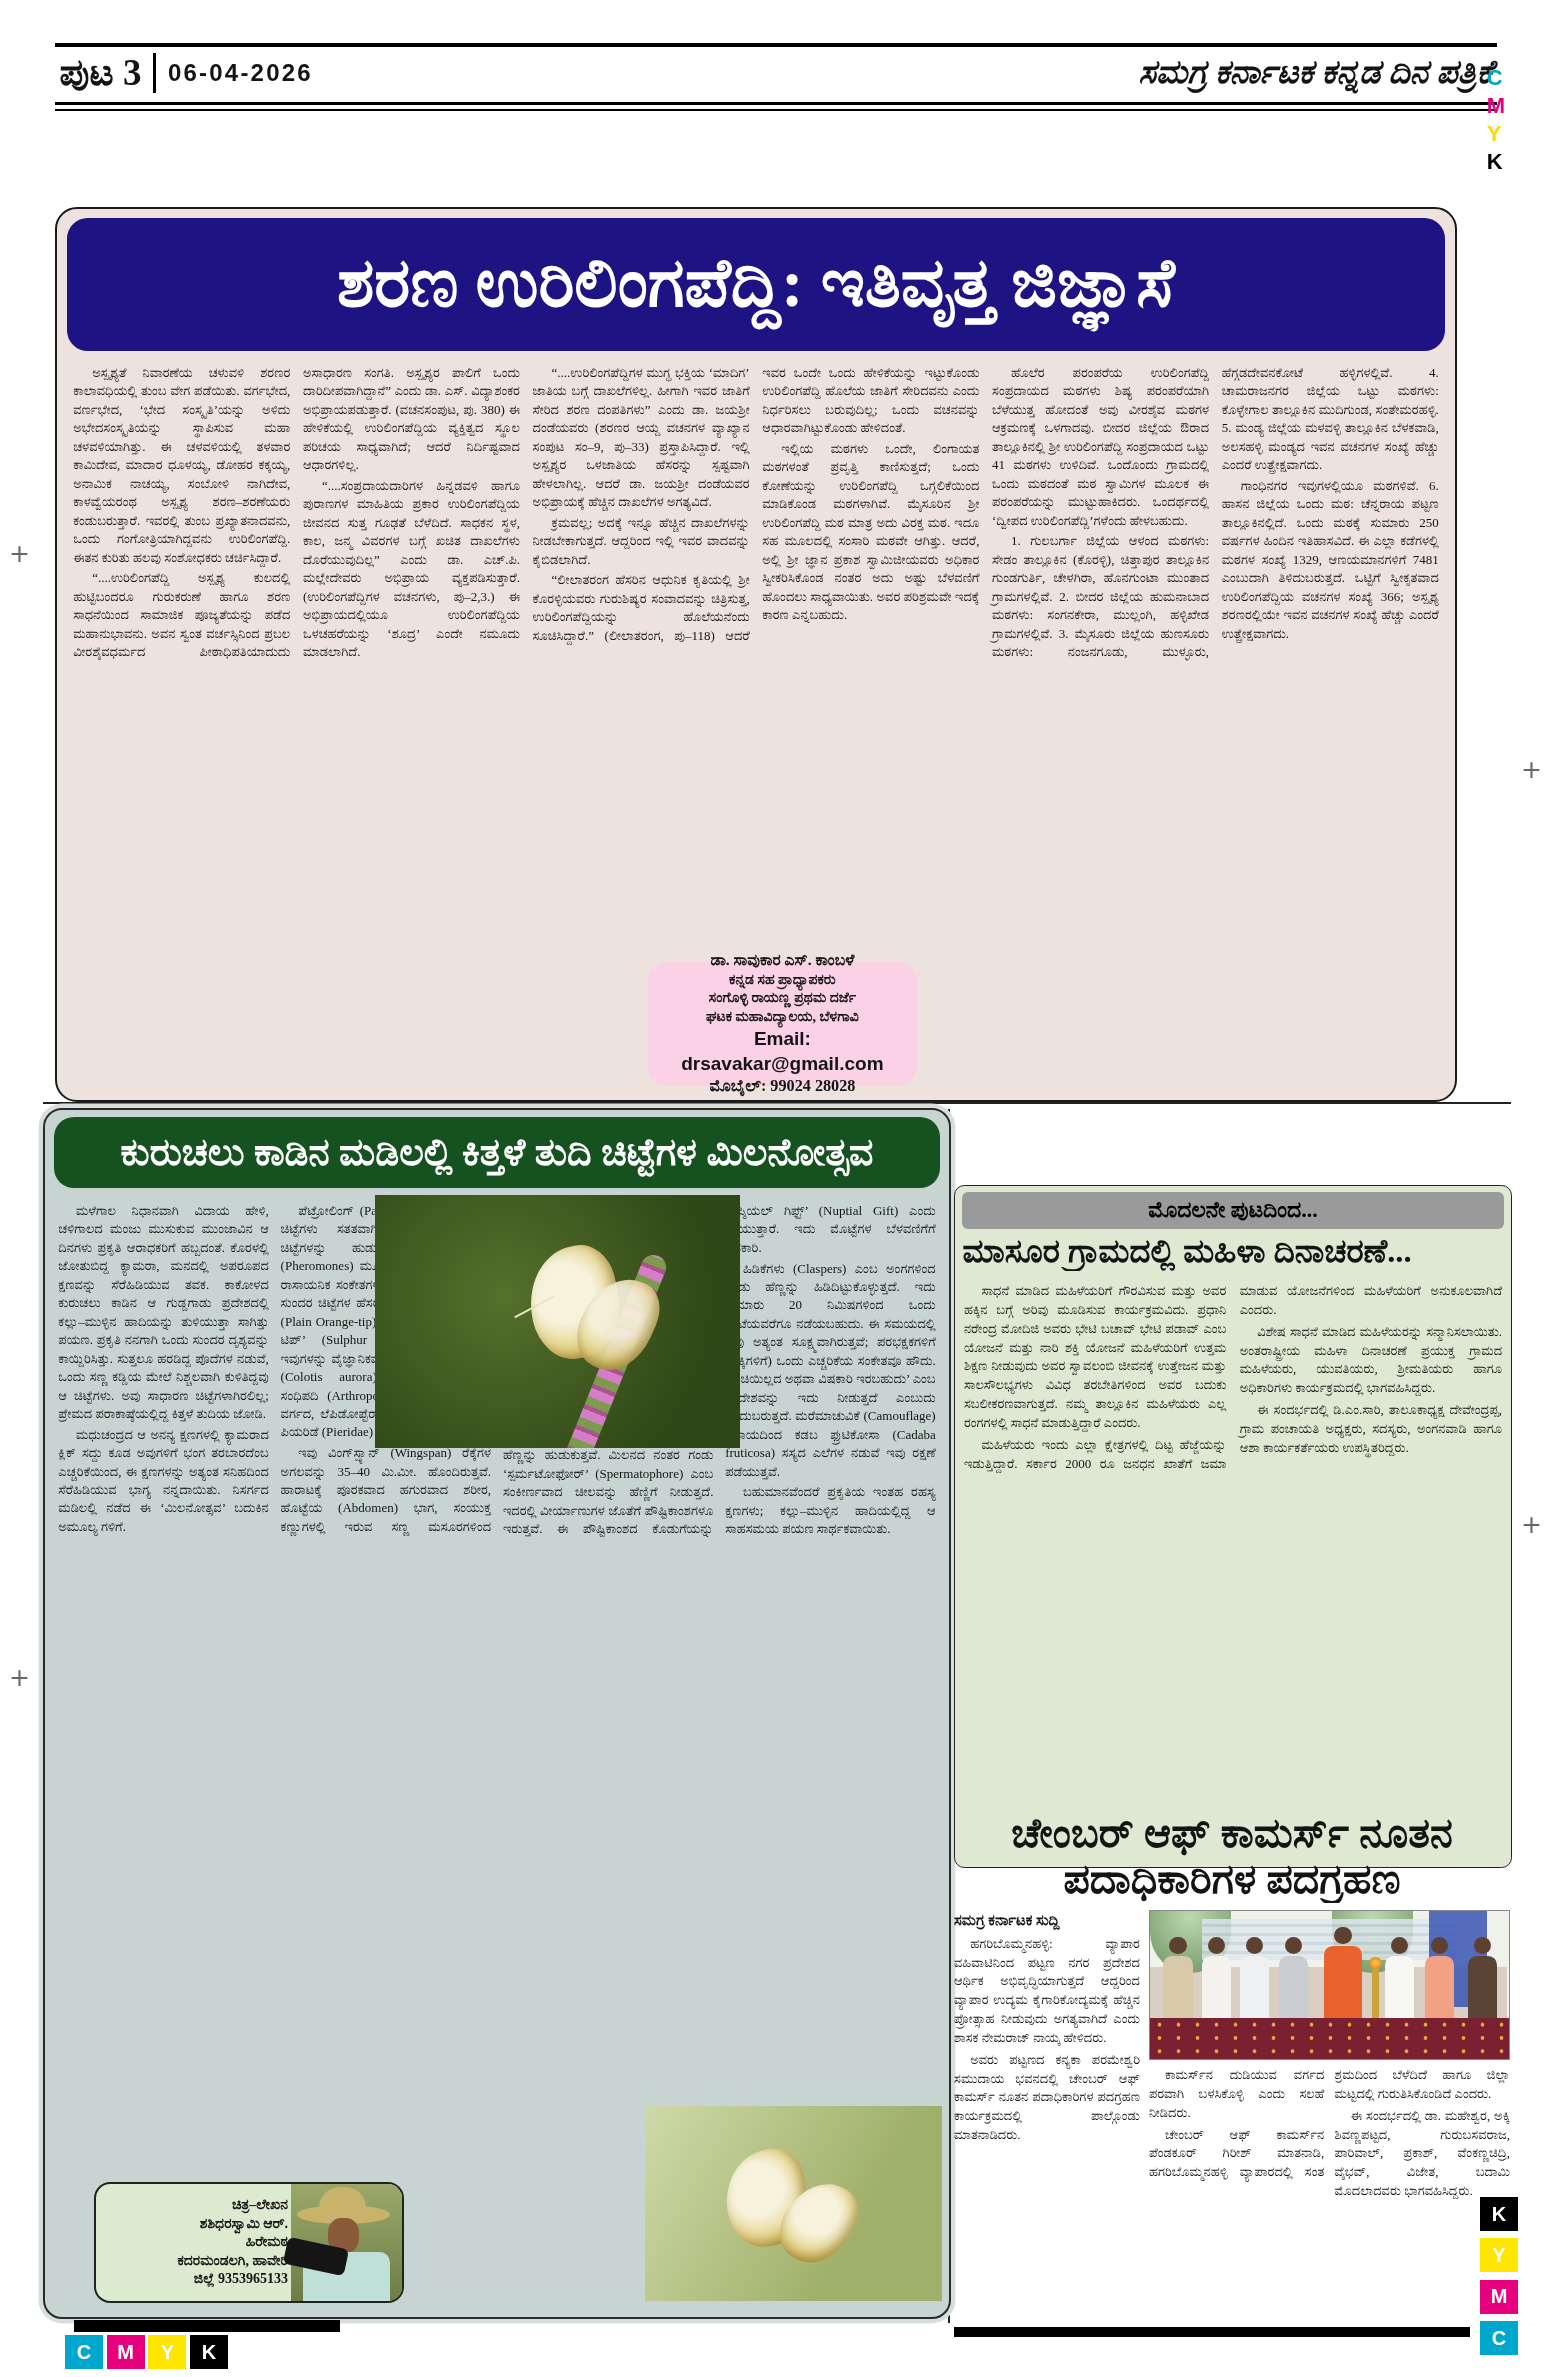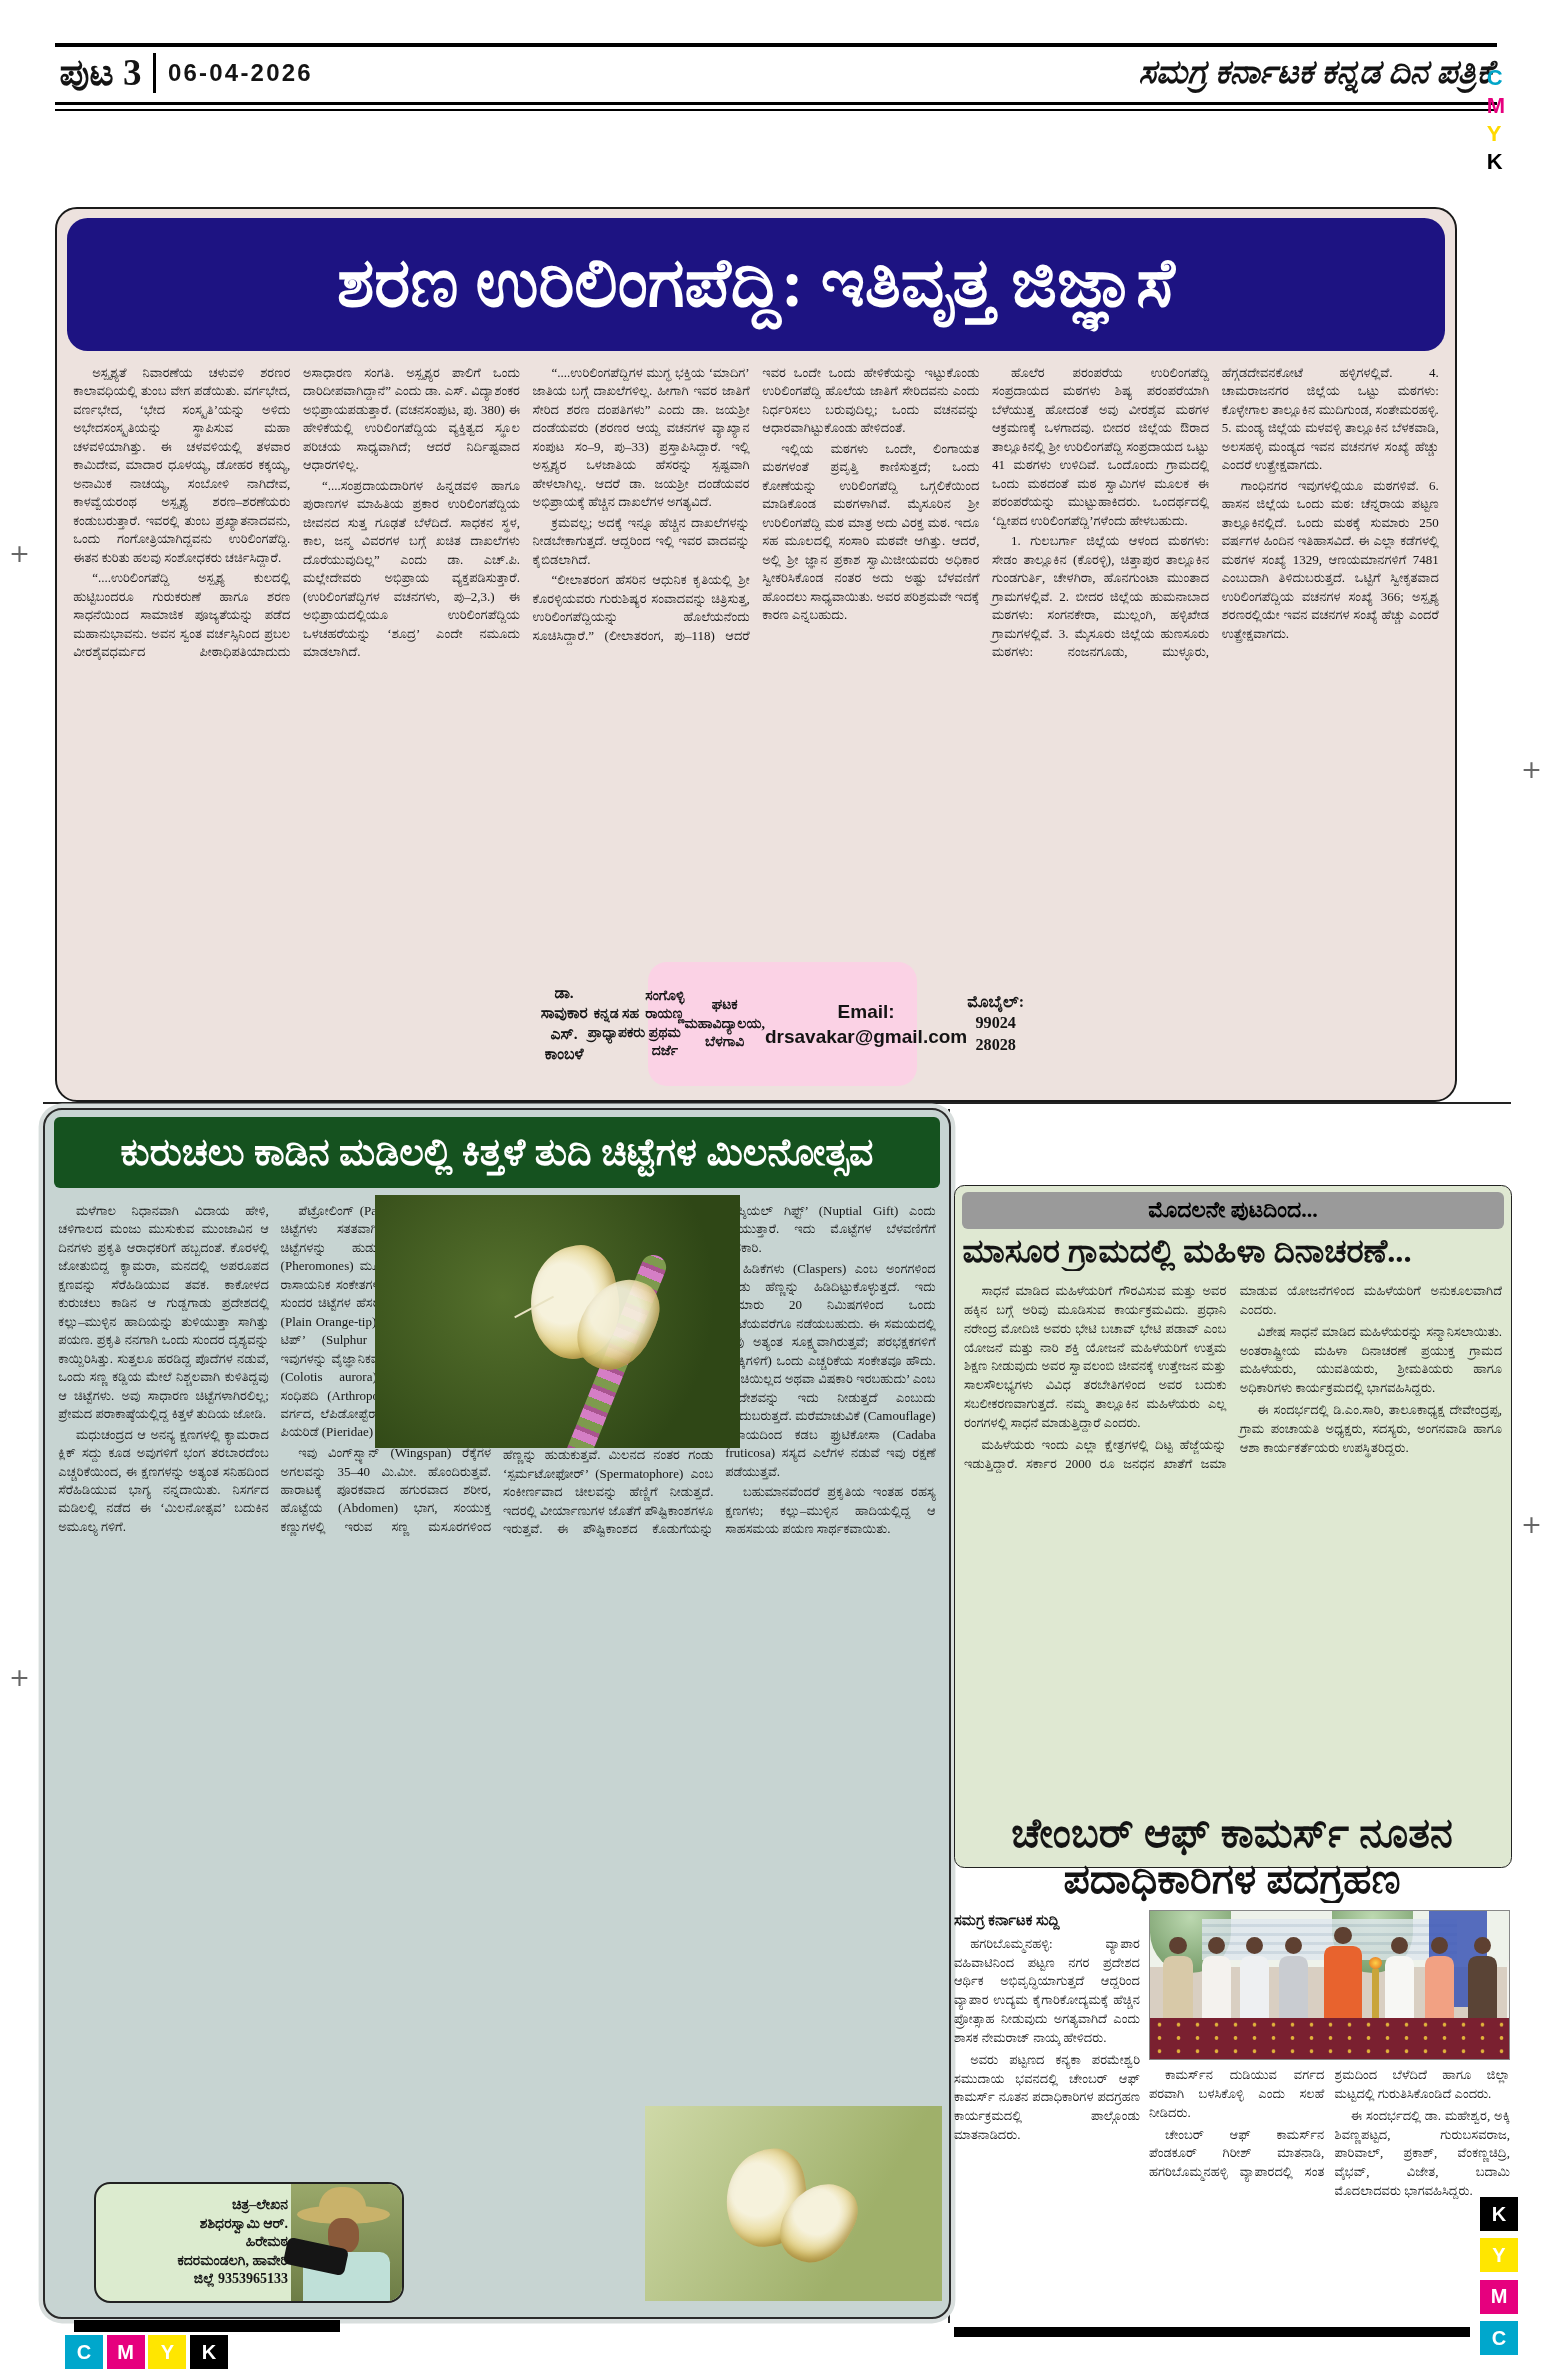--- a/index.html
+++ b/index.html
@@ -26,37 +26,37 @@
   
   .main-card{position:absolute;left:55px;top:207px;width:1398px;height:891px;background:#EDE2DE;
              border:2.2px solid #1a1a1a;border-radius:22px;}
   .main-banner{position:absolute;left:10.3px;top:8.9px;right:10.3px;height:133px;background:#1D1382;
                border-radius:20.7px;display:flex;align-items:center;justify-content:center;overflow:hidden;}
   .main-banner h1{margin:0;color:#fff;font-size:68px;font-weight:bold;white-space:nowrap;}
   .main-cols{position:absolute;left:16.2px;right:16.2px;top:155px;bottom:11.8px;column-count:6;
              column-gap:12.6px;font-size:13px;line-height:1.42;text-align:justify;overflow:hidden;}
   .main-cols p{margin:0 0 2.2px;text-indent:19px;}
   .author-box{position:absolute;left:591px;top:753px;width:260px;height:115px;background:#FBD2E5;
-              border-radius:19px;display:flex;align-items:center;
+              border-radius:19px;display:flex;flex-direction:column;align-items:center;
               justify-content:center;text-align:center;font-weight:bold;line-height:1.32;padding:4.4px;}
   .author-box .a1{font-size:15.5px;}
   .author-box .a2{font-size:14px;}
   .author-box .aEmail{font-family:"Liberation Sans",sans-serif;font-size:19px;}
   .author-box .aMob{font-size:16.2px;}
 
   
   .sep-h{position:absolute;left:43px;right:38px;top:1102px;border-top:2.2px solid #222;}
   .sep-v{position:absolute;left:948px;top:1109px;height:1214px;border-left:2.2px solid #222;}
   .sep-h2{position:absolute;left:954px;width:556px;top:1804px;border-top:2.2px solid #111;}
 
   
   .btf-card{position:absolute;left:43px;top:1108px;width:904px;height:1207px;background:#C7D4D2;
             border:2.2px solid #2a2a2a;border-radius:19px;box-shadow:0 0 0 4.4px #d8dedd;}
   .btf-banner{position:absolute;left:8.9px;top:7.4px;right:8.9px;height:71px;background:#15521F;
-              border-radius:6px;display:flex;align-items:center;justify-content:center;overflow:hidden;}
+              border-radius:20px;display:flex;align-items:center;justify-content:center;overflow:hidden;}
   .btf-banner h2{color:#fff;font-size:38px;margin:0;font-weight:bold;white-space:nowrap;}
   .btf-cols{position:absolute;left:13.3px;right:13.3px;top:92px;bottom:13.3px;column-count:4;
             column-gap:11.8px;font-size:13px;line-height:1.42;text-align:justify;overflow:hidden;}
   .btf-cols p{margin:0 0 2.2px;text-indent:17.7px;}
 
   .photo1{position:absolute;left:330px;top:85px;width:365px;height:253px;overflow:hidden;
           background:radial-gradient(circle at 35% 40%,#55702c,#2f4716 75%);}
   .photo-caption{position:absolute;left:330px;top:340px;width:365px;height:64px;background:#C7D4D2;
                  font-size:14px;font-weight:bold;text-align:center;line-height:1.3;padding-top:3px;}
   .spike{position:absolute;right:111px;bottom:-22px;width:25px;height:222px;transform:rotate(22deg);

